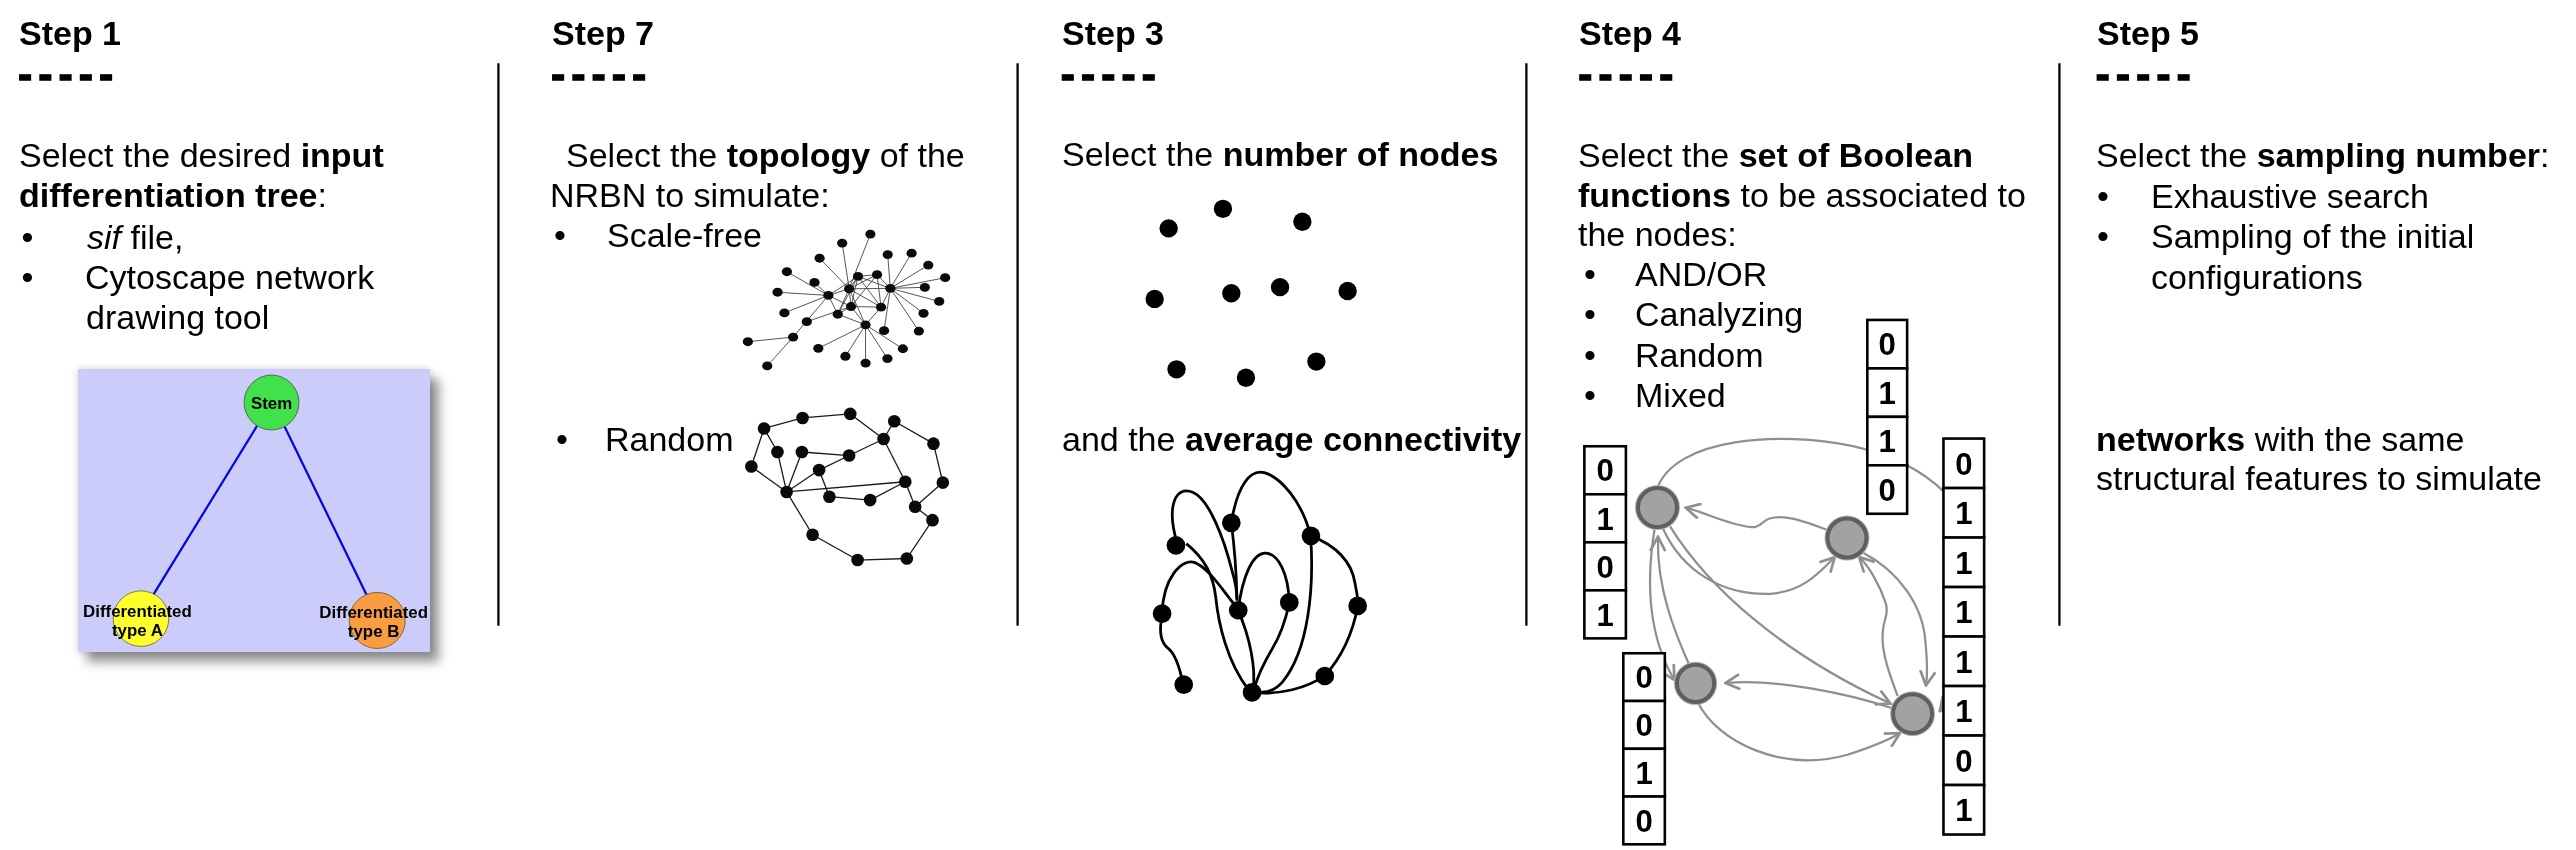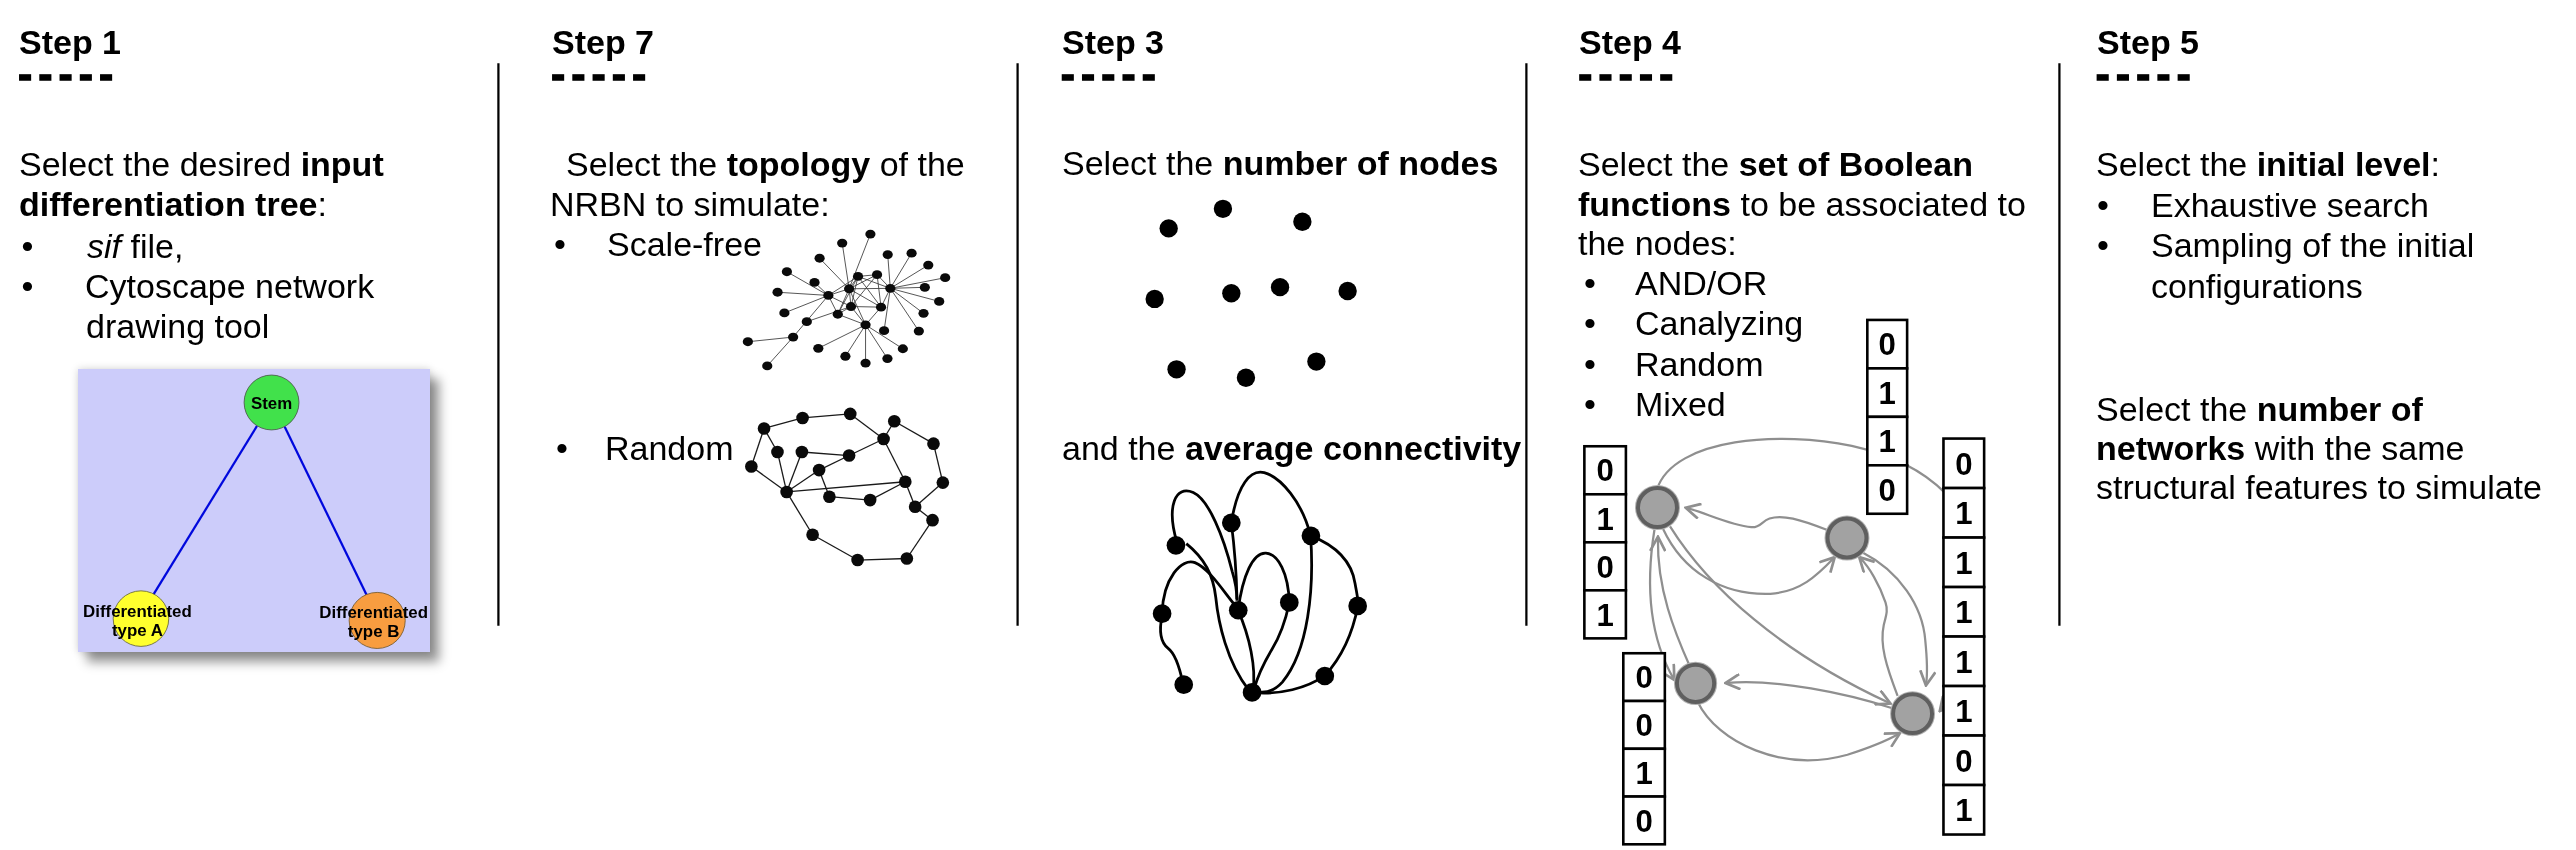--- a/index.html
+++ b/index.html
@@ -1,17 +1,17 @@
 <!DOCTYPE html>
 <html style="font-size:14px"><head><meta charset="utf-8">
 <style>
 html,body{margin:0;padding:0;background:#fff;}
 #page{position:relative;width:2576px;height:851px;overflow:hidden;background:#fff;
   font-family:"Liberation Sans",sans-serif;color:#000;}
-.t{position:absolute;white-space:nowrap;line-height:1;letter-spacing:0;margin-top:9px;}
+.t{position:absolute;white-space:nowrap;line-height:1;letter-spacing:0;}
 #treebg{position:absolute;left:78px;top:369px;width:352px;height:283px;background:#ccccfa;
   box-shadow:8.7px 10.4px 10.4px rgba(0,0,0,0.42), 0 0 7.8px rgba(0,0,0,0.18);}
 svg{position:absolute;left:0;top:0;}
 </style></head>
 <body>
 <div id="page">
 <div id="treebg"></div>
 <svg width="2576" height="851" viewBox="0 0 2977 983" font-family="Liberation Sans, sans-serif">
 <rect x="22.0" y="85.5" width="14" height="7.6" fill="#000"></rect>
 <rect x="45.4" y="85.5" width="14" height="7.6" fill="#000"></rect>
@@ -305,23 +305,22 @@
 <div class="t" style="left:1578px;top:178px;font-size:34px"><b>functions</b> to be associated to</div>
 <div class="t" style="left:1578px;top:217px;font-size:34px">the nodes:</div>
 <div class="t" style="left:1584px;top:257px;font-size:34px">•</div>
 <div class="t" style="left:1635px;top:257px;font-size:34px">AND/OR</div>
 <div class="t" style="left:1584px;top:297px;font-size:34px">•</div>
 <div class="t" style="left:1635px;top:297px;font-size:34px">Canalyzing</div>
 <div class="t" style="left:1584px;top:338px;font-size:34px">•</div>
 <div class="t" style="left:1635px;top:338px;font-size:34px">Random</div>
 <div class="t" style="left:1584px;top:378px;font-size:34px">•</div>
 <div class="t" style="left:1635px;top:378px;font-size:34px">Mixed</div>
-<div class="t" style="left:2096px;top:138px;font-size:34px">Select the <b>initial level</b>:</div>
+<div class="t" style="left:2096px;top:138px;font-size:34px">Select the <b>sampling number</b>:</div>
 <div class="t" style="left:2097px;top:179px;font-size:34px">•</div>
 <div class="t" style="left:2151px;top:179px;font-size:34px">Exhaustive search</div>
 <div class="t" style="left:2097px;top:219px;font-size:34px">•</div>
 <div class="t" style="left:2151px;top:219px;font-size:34px">Sampling of the initial</div>
 <div class="t" style="left:2151px;top:260px;font-size:34px">configurations</div>
-<div class="t" style="left:2096px;top:383px;font-size:34px">Select the <b>number of</b></div>
 <div class="t" style="left:2096px;top:422px;font-size:34px"><b>networks</b> with the same</div>
 <div class="t" style="left:2096px;top:461px;font-size:34px">structural features to simulate</div>
 </div>
 
 
 </body></html>

